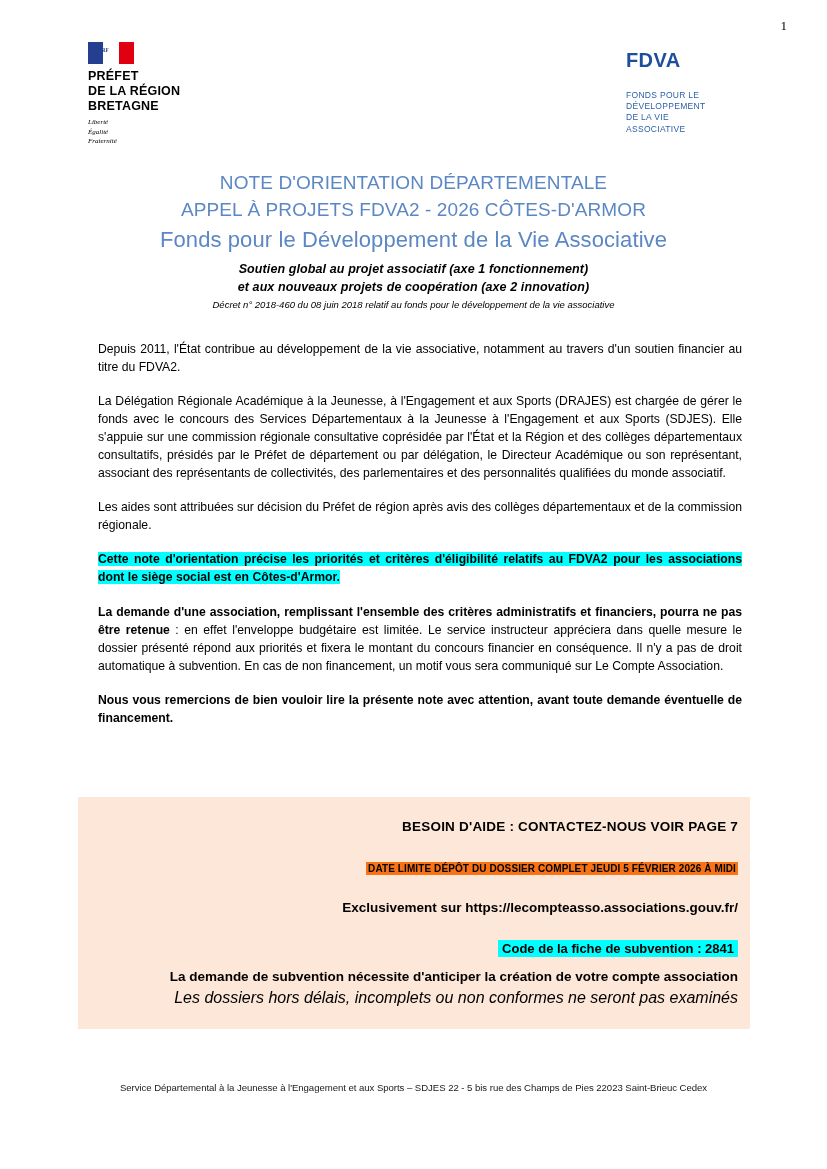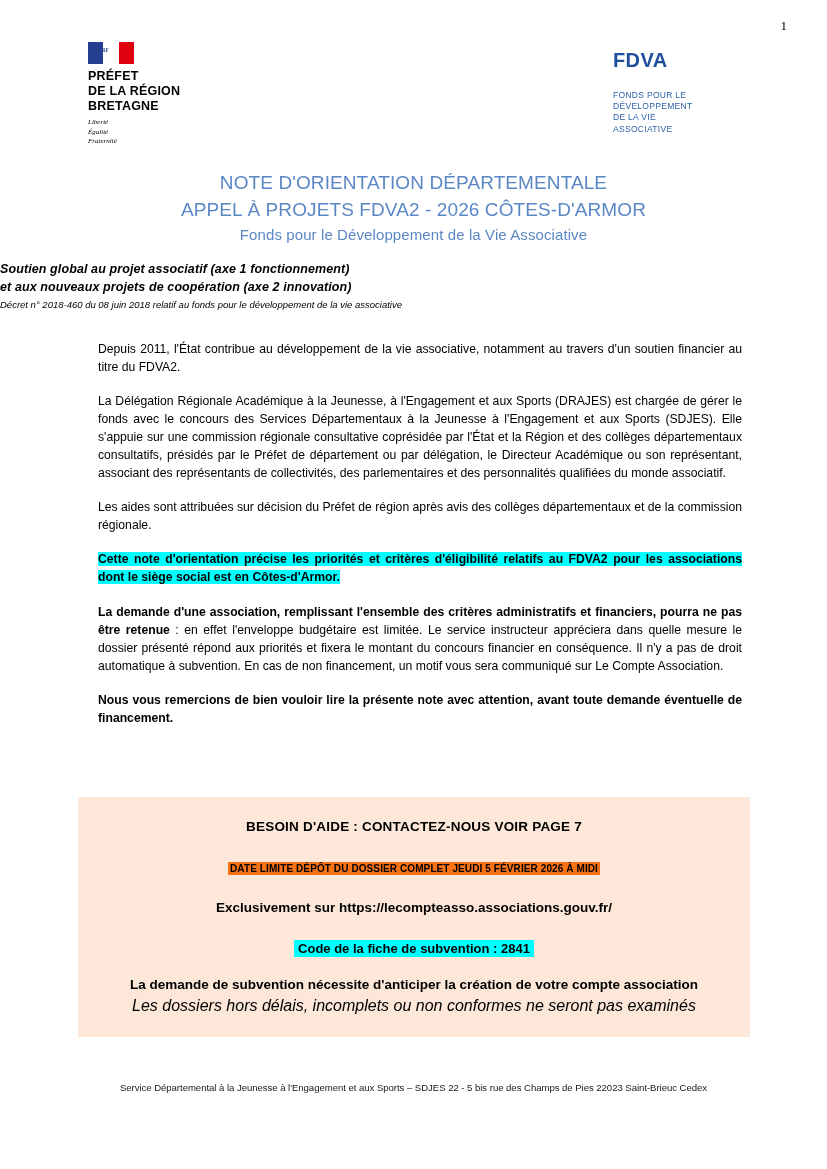--- a/index.html
+++ b/index.html
@@ -85,21 +85,21 @@
     margin-top: 5px;
     font-family: "Liberation Serif", serif;
     font-style: italic;
     font-size: 7px;
     line-height: 1.35;
     color: #000;
   }
 
   .fdva-logo {
     position: absolute;
-    left: 613px;
+    left: 626px;
     top: 8px;
   }
   .fdva-title {
     font-size: 20px;
     font-weight: bold;
     letter-spacing: 0.4px;
     color: #1f4e9c;
     line-height: 1;
   }
   .fdva-sub {
@@ -118,29 +118,29 @@
     width: 827px;
     text-align: center;
   }
   .doc-title {
     font-size: 19px;
     color: #5b87c5;
     line-height: 1.42;
     letter-spacing: 0.1px;
   }
   .doc-title .l3 {
-    font-size: 15px;
+    font-size: 22px;
   }
 
   .subtitle-block {
     position: absolute;
     top: 261px;
     left: 0;
     width: 827px;
-    text-align: left;
+    text-align: center;
     color: #000;
   }
   .subtitle-line {
     font-size: 12.5px;
     font-weight: bold;
     font-style: italic;
     line-height: 1.42;
     letter-spacing: 0.1px;
   }
   .decret-line {
@@ -176,21 +176,21 @@
     font-weight: normal;
   }
 
   
   .notice-box {
     position: absolute;
     left: 78px;
     top: 797px;
     width: 672px;
     background: #fce7d8;
-    text-align: center;
+    text-align: right;
     padding: 22px 12px 20px 12px;
     box-sizing: border-box;
   }
   .notice-help {
     font-size: 13.5px;
     font-weight: bold;
     letter-spacing: 0.2px;
     margin-bottom: 24px;
   }
   .notice-date {
@@ -202,21 +202,21 @@
     font-weight: bold;
     letter-spacing: 0.1px;
     padding: 1px 2px;
   }
   .notice-url {
     font-size: 13.5px;
     font-weight: bold;
     margin-bottom: 24px;
   }
   .notice-code {
-    margin-bottom: 20px;
+    margin-bottom: 12px;
   }
   .notice-code span {
     background: #00ffff;
     font-size: 13px;
     font-weight: bold;
     padding: 1px 4px;
   }
   .notice-anticip {
     font-size: 13.5px;
     font-weight: bold;

